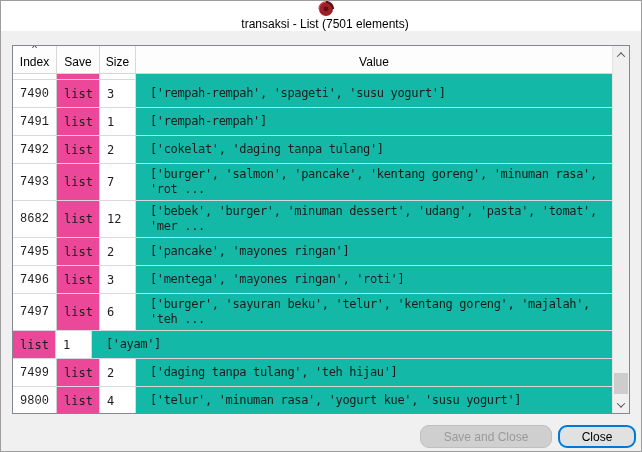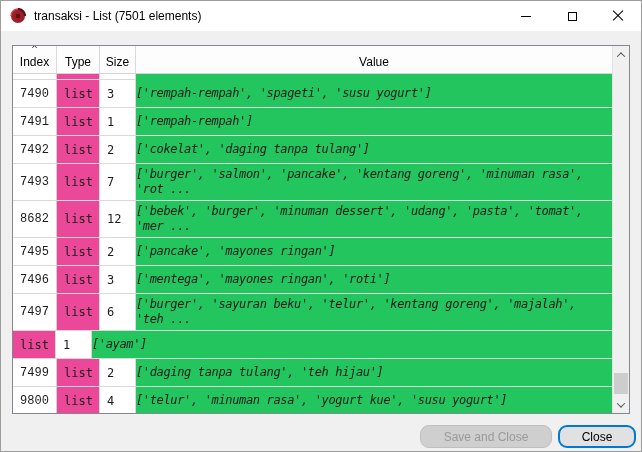--- a/index.html
+++ b/index.html
@@ -11,21 +11,21 @@
     width: 642px; height: 452px;
     border: 1px solid #9d9d9d;
     background: #f0f0f0;
     overflow: hidden;
   }
 
   
   .titlebar {
     position: absolute; top:0; left:0; right:0;
     height: 30px; background:#ffffff;
-    display:flex; align-items:center;
+    display:flex; align-items:center;flex-direction:column;
   }
   .app-icon { margin-left:9px; width:16px; height:16px; flex-shrink:0; }
   .title-text { margin-left:8px; font-size:12px; color:#000; white-space:nowrap; }
   .caption-buttons { margin-left:auto; display:flex; height:100%; }
   .caption-btn { width:46px; height:30px; display:flex; align-items:center; justify-content:center; background:transparent; border:none; }
   .glyph-min { width:10px; height:1px; background:#000; }
   .glyph-max { width:9px; height:9px; border:1px solid #000; background:transparent; }
   .glyph-close { position:relative; width:12px; height:12px; }
   .glyph-close::before, .glyph-close::after {
     content:""; position:absolute; left:-1px; top:5px; width:14px; height:1px; background:#000;
@@ -61,25 +61,24 @@
   .row { display:flex; border-bottom:1px solid #d9d9d9; flex-shrink:0; min-height:28px; }
   .row.partial { min-height:6px; height:6px; }
   .cell {
     font-family:"DejaVu Sans Mono","Liberation Mono",monospace;
     font-size:12px; color:#1c1c1c;
   }
   .c-index { width:44px; background:#ffffff; border-right:1px solid #cfcfcf; display:flex; align-items:center; justify-content:center;font-family:Liberation Mono, monospace; }
   .c-type  { width:43px; background:#ec4899; border-right:1px solid #d9d9d9; display:flex; align-items:center; padding-left:7px; }
   .c-size  { width:36px; background:#ffffff; border-right:1px solid #d9d9d9; display:flex; align-items:center; padding-left:7px; }
   .c-value {
-    flex:1; background:#22c55e; padding:3px 0;
+    flex:1; background:#14b8a6; padding:3px 14px;
     display:flex; align-items:center;
     white-space:pre-wrap; line-height:15px; letter-spacing:-0.35px;
     overflow:hidden;
-    font-style:italic;
   }
 
   
   .scrollbar { width:17px; background:#f0f0f0; border-left:1px solid #e3e3e3; position:relative; flex-shrink:0; }
   .sb-btn { position:absolute; left:0; right:0; height:17px; display:flex; align-items:center; justify-content:center; background:#f0f0f0; border:none; }
   .sb-up { top:0; } .sb-down { bottom:0; }
   .chev { width:6px; height:6px; border-right:1.4px solid #505050; border-bottom:1.4px solid #505050; }
   .chev-up { transform:rotate(-135deg) translate(-1px,-1px); }
   .chev-down { transform:rotate(45deg) translate(-1px,-1px); }
   .sb-thumb { position:absolute; left:1px; right:1px; bottom:19px; height:21px; background:#cdcdcd; }
@@ -119,21 +118,21 @@
 
     <div class="table-frame">
       <div class="grid">
 
         <div class="header-row">
           <div class="hcell h-index">
             <span class="sort-arrow">^</span>
             <span>Index</span>
           </div>
           <div class="hcell h-type">
-            <span>Type</span>
+            <span>Save</span>
           </div>
           <div class="hcell h-size">
             <span>Size</span>
           </div>
           <div class="hcell h-value">
             <span>Value</span>
           </div>
         </div>
 
         <div class="row partial">

